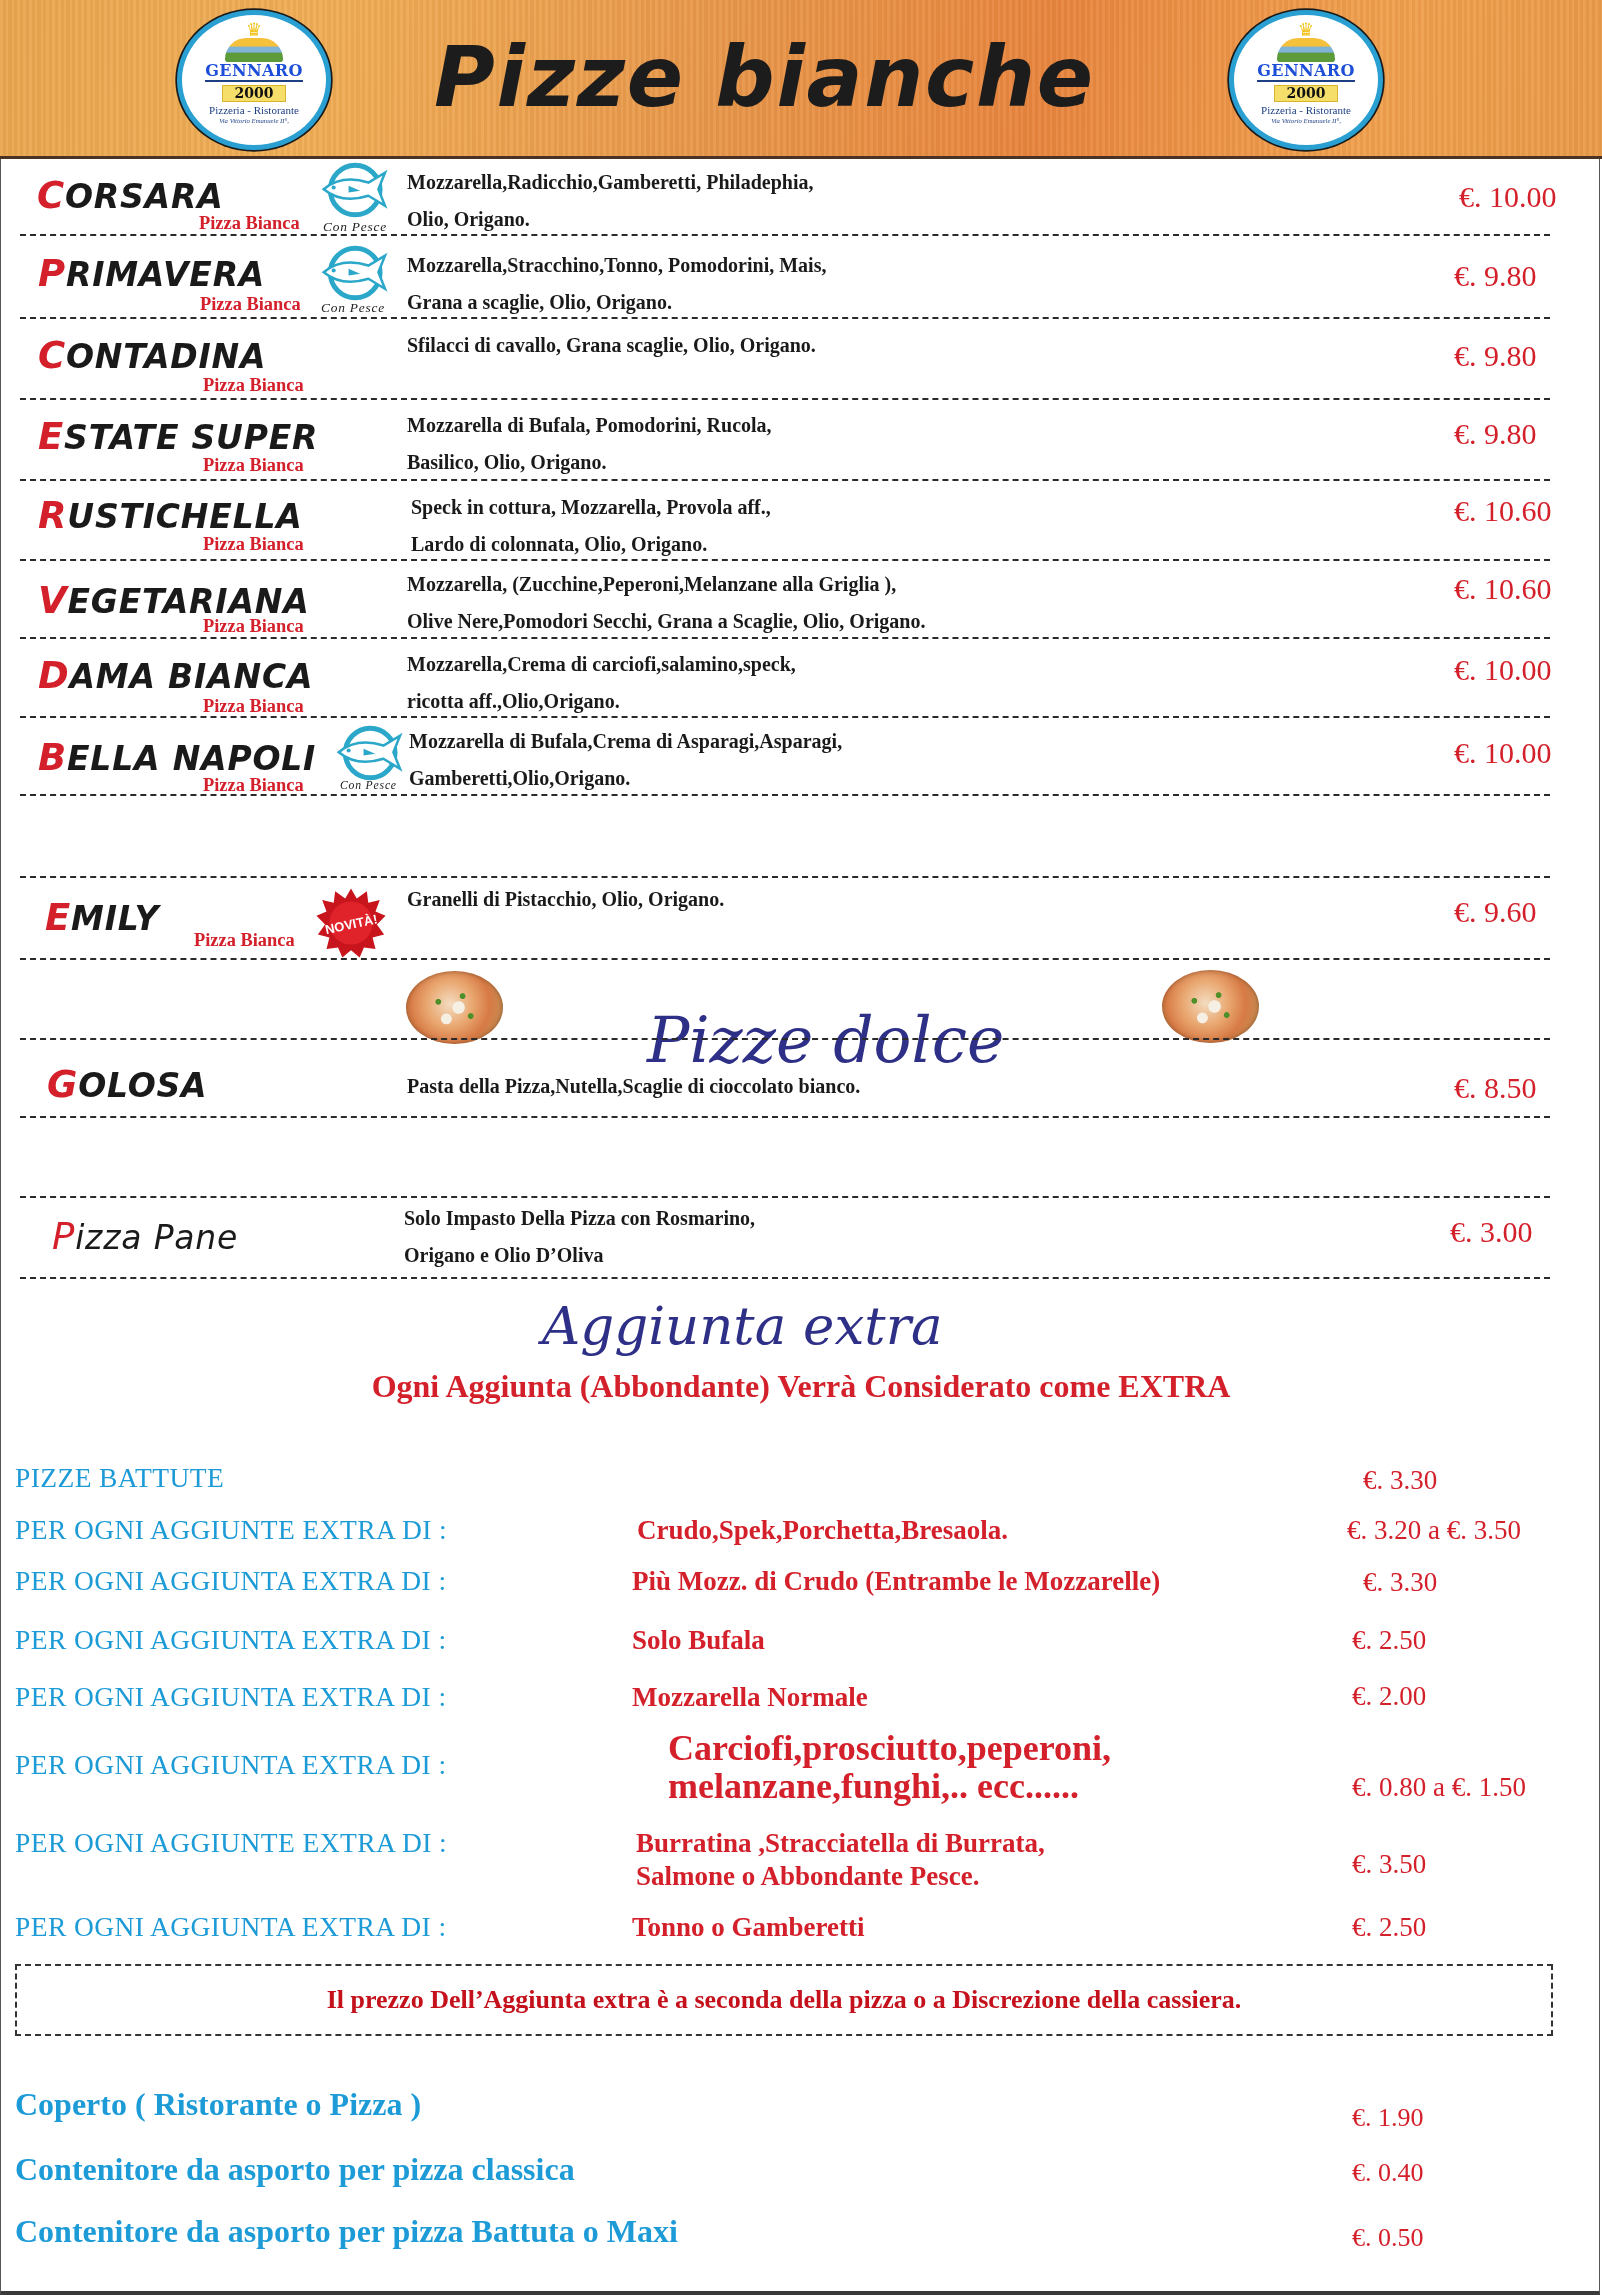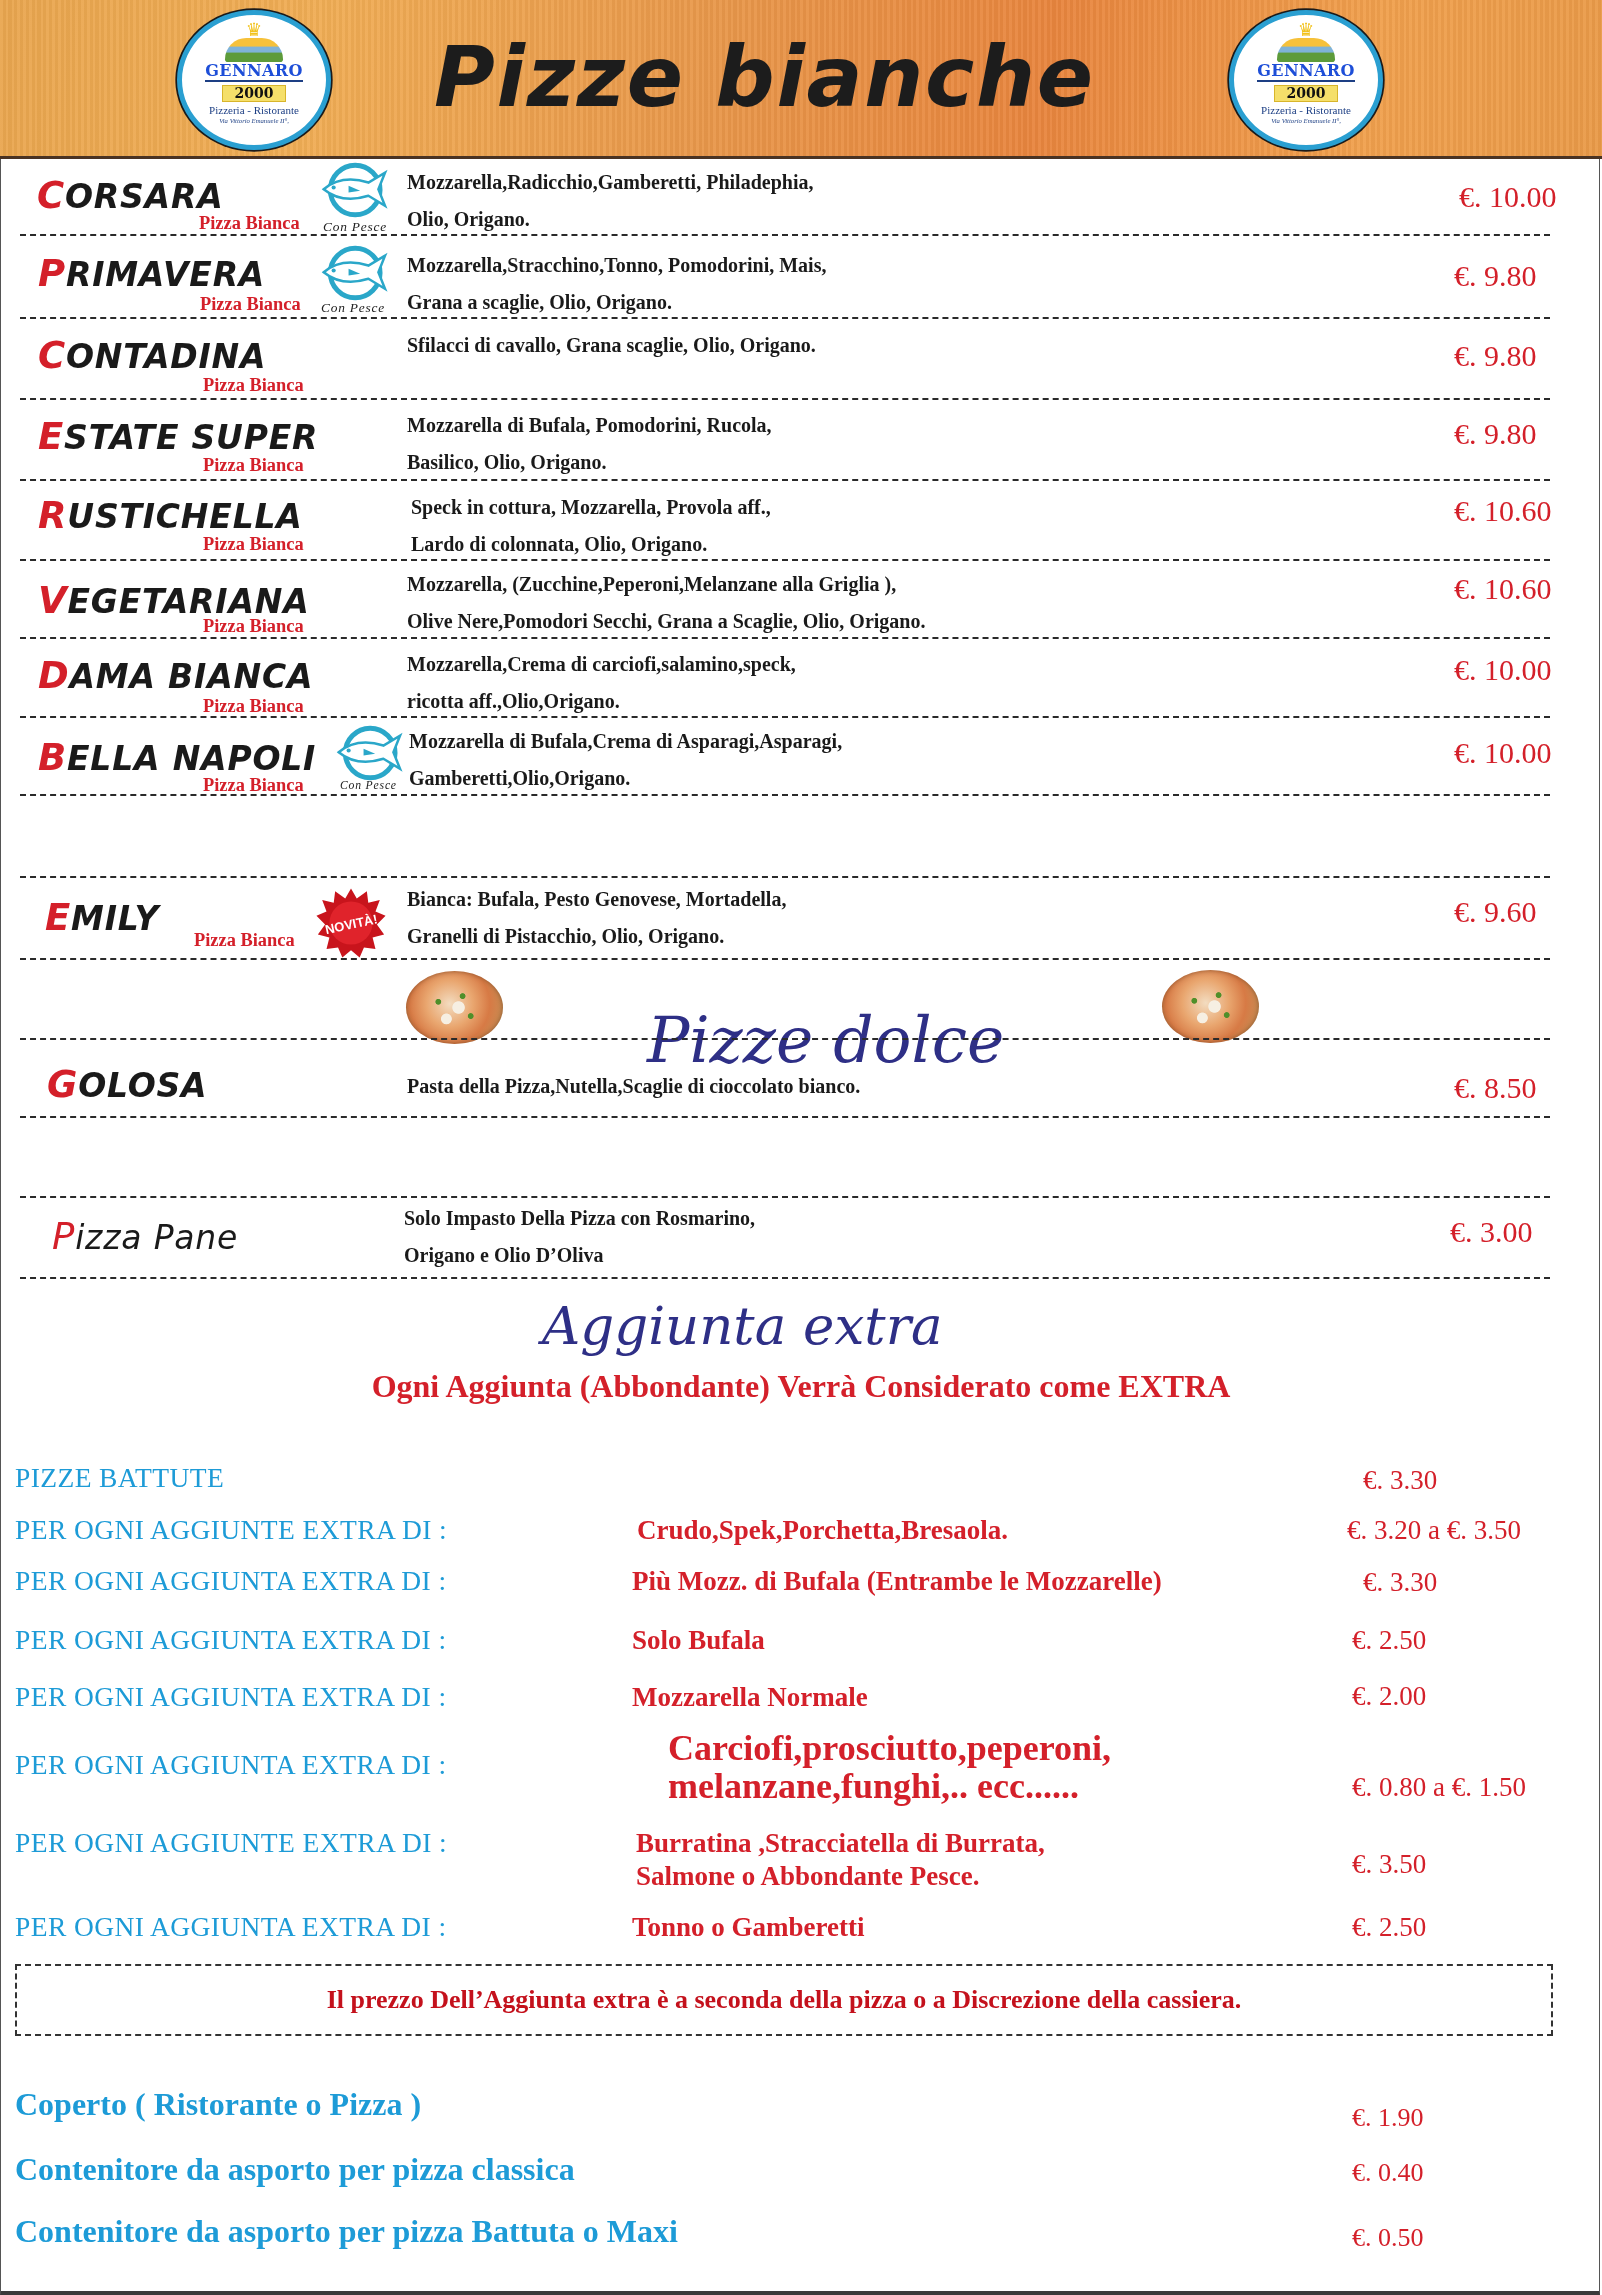--- a/index.html
+++ b/index.html
@@ -224,21 +224,20 @@
 <div class="sep" style="top:876px;"></div>
 <div class="row">
   <div class="pname" style="left:45px; top:896px;"><span class="first">E</span><span>MILY</span></div>
   <div class="ptag" style="left:194px; top:930px;">Pizza Bianca</div>
   <svg class="novita" viewBox="0 0 100 100">
     <polygon points="50,2 58,16 72,6 74,22 90,18 84,34 98,40 86,52 96,66 80,70 84,86 68,84 62,98 50,88 38,98 32,84 16,86 20,70 4,66 14,52 2,40 16,34 10,18 26,22 28,6 42,16" fill="#c8141c"></polygon>
     <circle cx="50" cy="50" r="30" fill="#e0232b"></circle>
     <text x="50" y="58" font-family="Liberation Sans, sans-serif" font-size="18" font-weight="bold" fill="#ffffff" text-anchor="middle" transform="rotate(-12 50 50)">NOVITÀ!</text>
   </svg>
   <div class="desc" style="top:881px;">
-    <div>Bianca: Bufala, Pesto Genovese, Mortadella,</div>
       <div>Granelli di Pistacchio, Olio, Origano.</div>
   </div>
   <div class="price" style="left:1454px; top:895px;">€. 9.60</div>
 </div>
 <div class="sep" style="top:958px;"></div>
 
 <div class="pizza-img" style="left:406px; top:971px;"></div>
 <div class="script-title" style="left:647px; top:975px; font-size:63px;margin-top:29px;">Pizze dolce</div>
 <div class="pizza-img" style="left:1162px; top:970px;"></div>
 <div class="sep" style="top:1038px;"></div>
@@ -268,21 +267,21 @@
 
 <div>
   <div class="ex-label" style="top:1462px;">PIZZE  BATTUTE</div>
   <div class="ex-price" style="left:1363px; top:1465px;">€. 3.30</div>
 
   <div class="ex-label" style="top:1514px;">PER OGNI AGGIUNTE EXTRA DI :</div>
   <div class="ex-item" style="left:637px; top:1514px;">Crudo,Spek,Porchetta,Bresaola.</div>
   <div class="ex-price" style="left:1347px; top:1515px;">€. 3.20 a €. 3.50</div>
 
   <div class="ex-label" style="top:1565px;">PER OGNI AGGIUNTA EXTRA DI :</div>
-  <div class="ex-item" style="left:632px; top:1565px;">Più Mozz. di Bufala (Entrambe le Mozzarelle)</div>
+  <div class="ex-item" style="left:632px; top:1565px;">Più Mozz. di Crudo (Entrambe le Mozzarelle)</div>
   <div class="ex-price" style="left:1363px; top:1567px;">€. 3.30</div>
 
   <div class="ex-label" style="top:1624px;">PER OGNI AGGIUNTA EXTRA DI :</div>
   <div class="ex-item" style="left:632px; top:1624px;">Solo Bufala</div>
   <div class="ex-price" style="left:1352px; top:1625px;">€. 2.50</div>
 
   <div class="ex-label" style="top:1681px;">PER OGNI AGGIUNTA EXTRA DI :</div>
   <div class="ex-item" style="left:632px; top:1681px;">Mozzarella Normale</div>
   <div class="ex-price" style="left:1352px; top:1681px;">€. 2.00</div>
 

